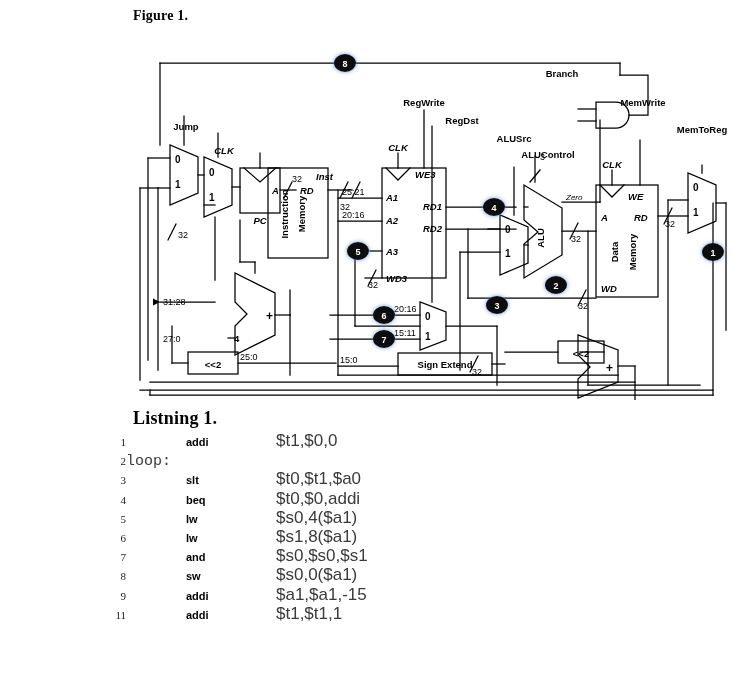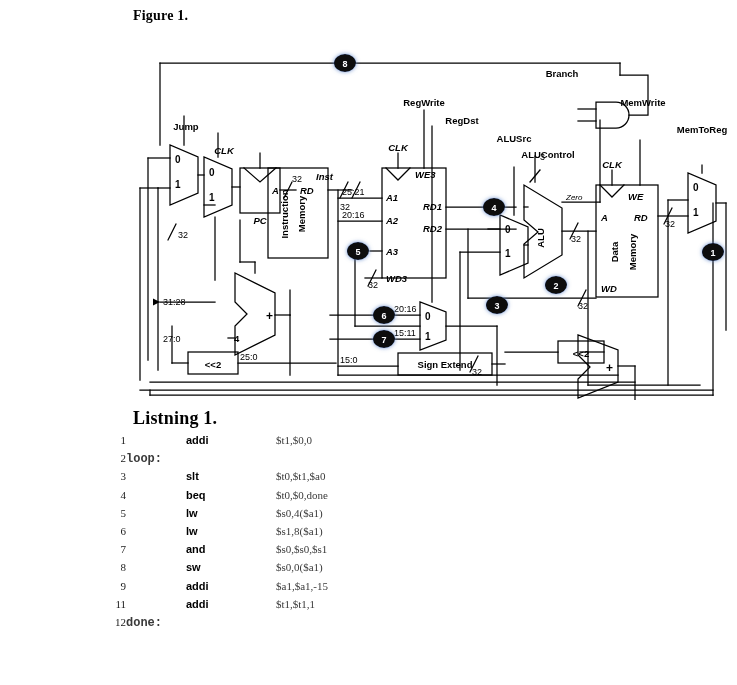--- a/index.html
+++ b/index.html
@@ -33,29 +33,29 @@
   
   #listing{position:absolute;left:0;top:432px;width:737px;}
   table.code{border-collapse:collapse;margin-left:104px;}
   table.code td{padding:0;vertical-align:baseline;}
   td.ln{
     font-family:"Liberation Serif", serif;font-size:11px;
     text-align:right;width:22px;padding-right:11px;color:#1a1a1a;
     line-height:17.2px;
   }
   td.lab{
-    font-family:"Liberation Mono", monospace;font-size:12px;
-    width:60px;color:#3a3a3a;line-height:17.2px;white-space:pre;font-weight:bold;
+    font-family:"Liberation Mono", monospace;font-size:15px;
+    width:60px;color:#3a3a3a;line-height:17.2px;white-space:pre;
   }
   td.op{
     font-family:Liberation Sans, sans-serif;font-size:11px;font-weight:bold;
     width:90px;color:#000;line-height:17.2px;white-space:pre;
   }
   td.args{
-    font-family:Liberation Serif, serif;font-size:11px;
+    font-family:Liberation Sans, sans-serif;font-size:17px;
     color:#3a3a3a;line-height:17.2px;white-space:pre;
   }
 </style>
 </head>
 <body>
 
 <div class="page">
 
   <div class="fig-title">Figure 1.</div>
 
@@ -353,21 +353,21 @@
           <tr>
             <td class="ln">3</td>
             <td class="lab">&nbsp;</td>
             <td class="op">slt</td>
             <td class="args">$t0,$t1,$a0</td>
           </tr>
           <tr>
             <td class="ln">4</td>
             <td class="lab">&nbsp;</td>
             <td class="op">beq</td>
-            <td class="args">$t0,$0,done</td>
+            <td class="args">$t0,$0,addi</td>
           </tr>
           <tr>
             <td class="ln">5</td>
             <td class="lab">&nbsp;</td>
             <td class="op">lw</td>
             <td class="args">$s0,4($a1)</td>
           </tr>
           <tr>
             <td class="ln">6</td>
             <td class="lab">&nbsp;</td>
@@ -390,24 +390,18 @@
             <td class="ln">9</td>
             <td class="lab">&nbsp;</td>
             <td class="op">addi</td>
             <td class="args">$a1,$a1,-15</td>
           </tr>
           <tr>
             <td class="ln">11</td>
             <td class="lab">&nbsp;</td>
             <td class="op">addi</td>
             <td class="args">$t1,$t1,1</td>
-          </tr>
-          <tr>
-            <td class="ln">12</td>
-            <td class="lab">done:</td>
-            <td class="op">&nbsp;</td>
-            <td class="args">&nbsp;</td>
           </tr>
         </tbody>
     </table>
   </div>
 
 </div>
 
 </body></html>

